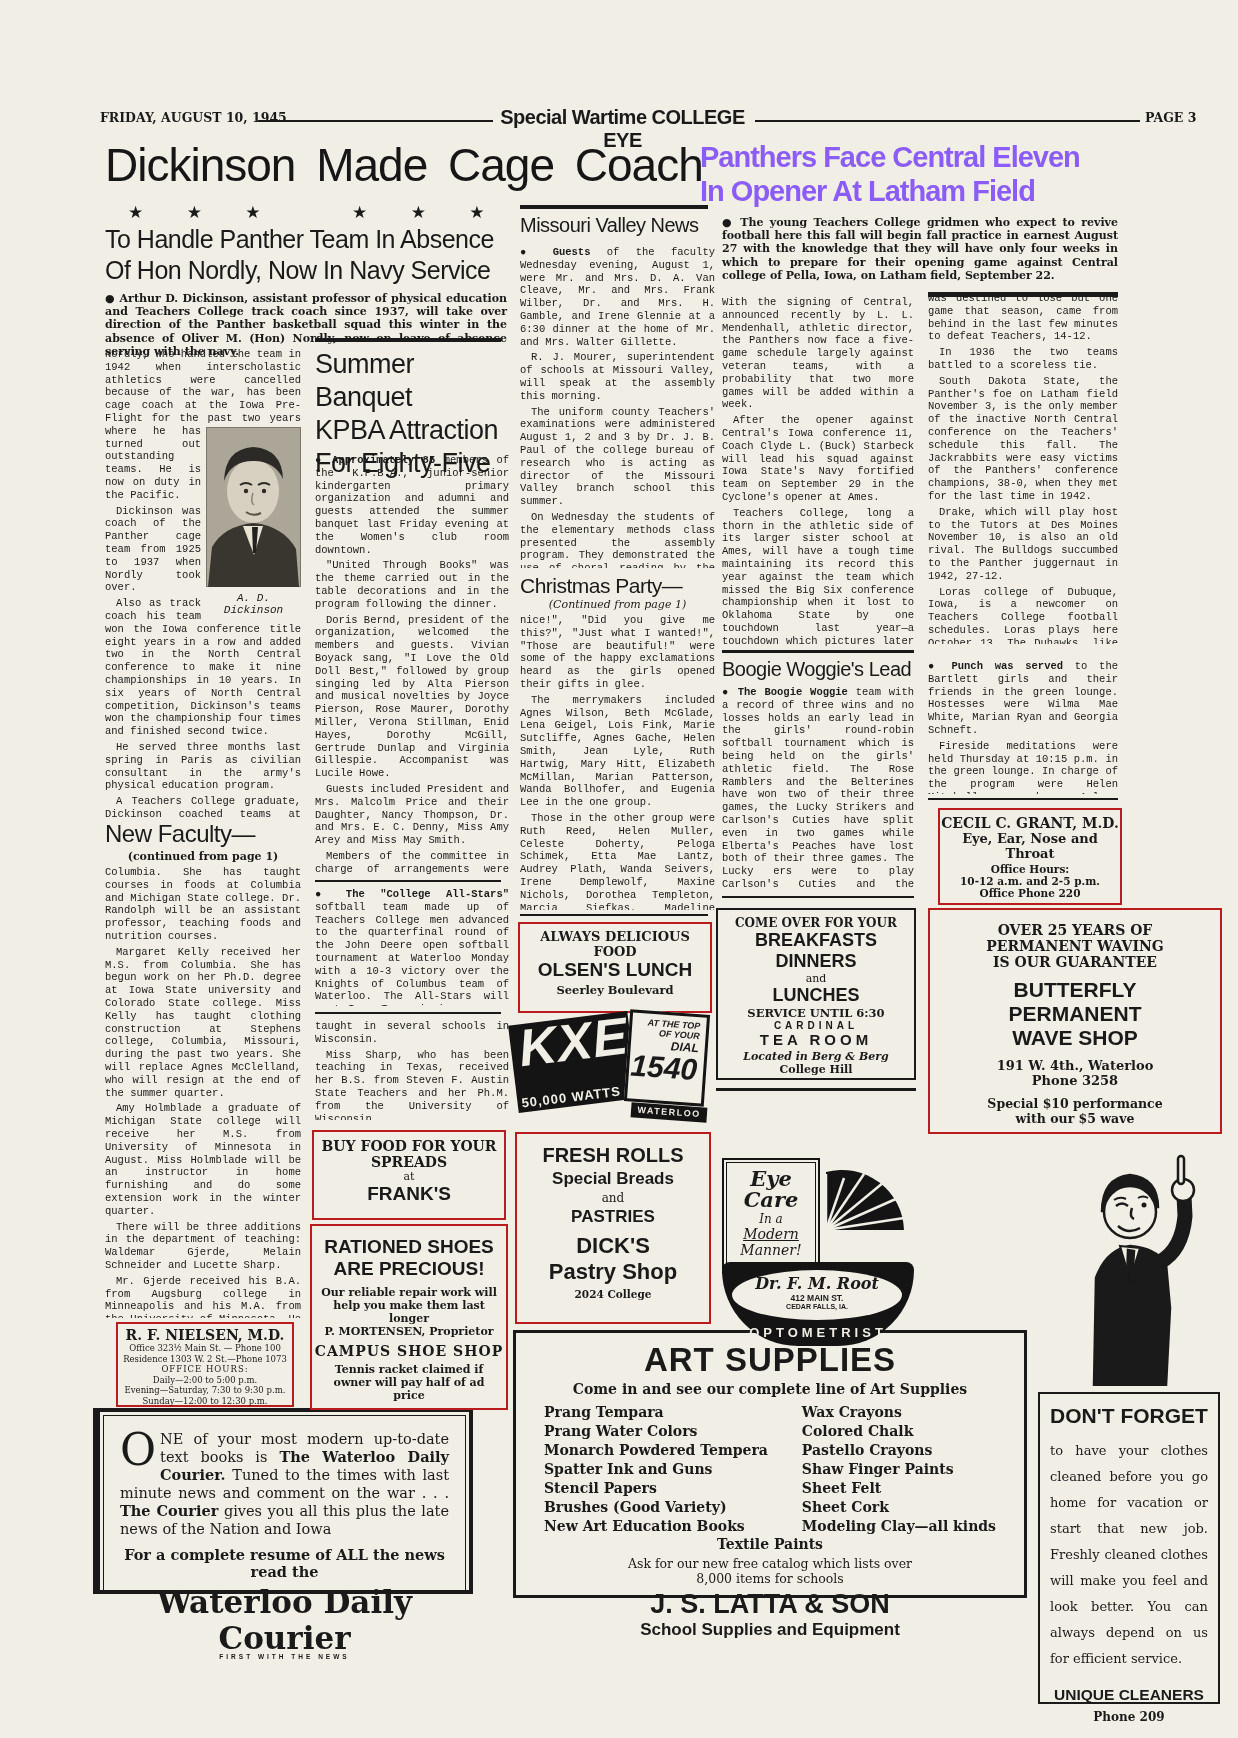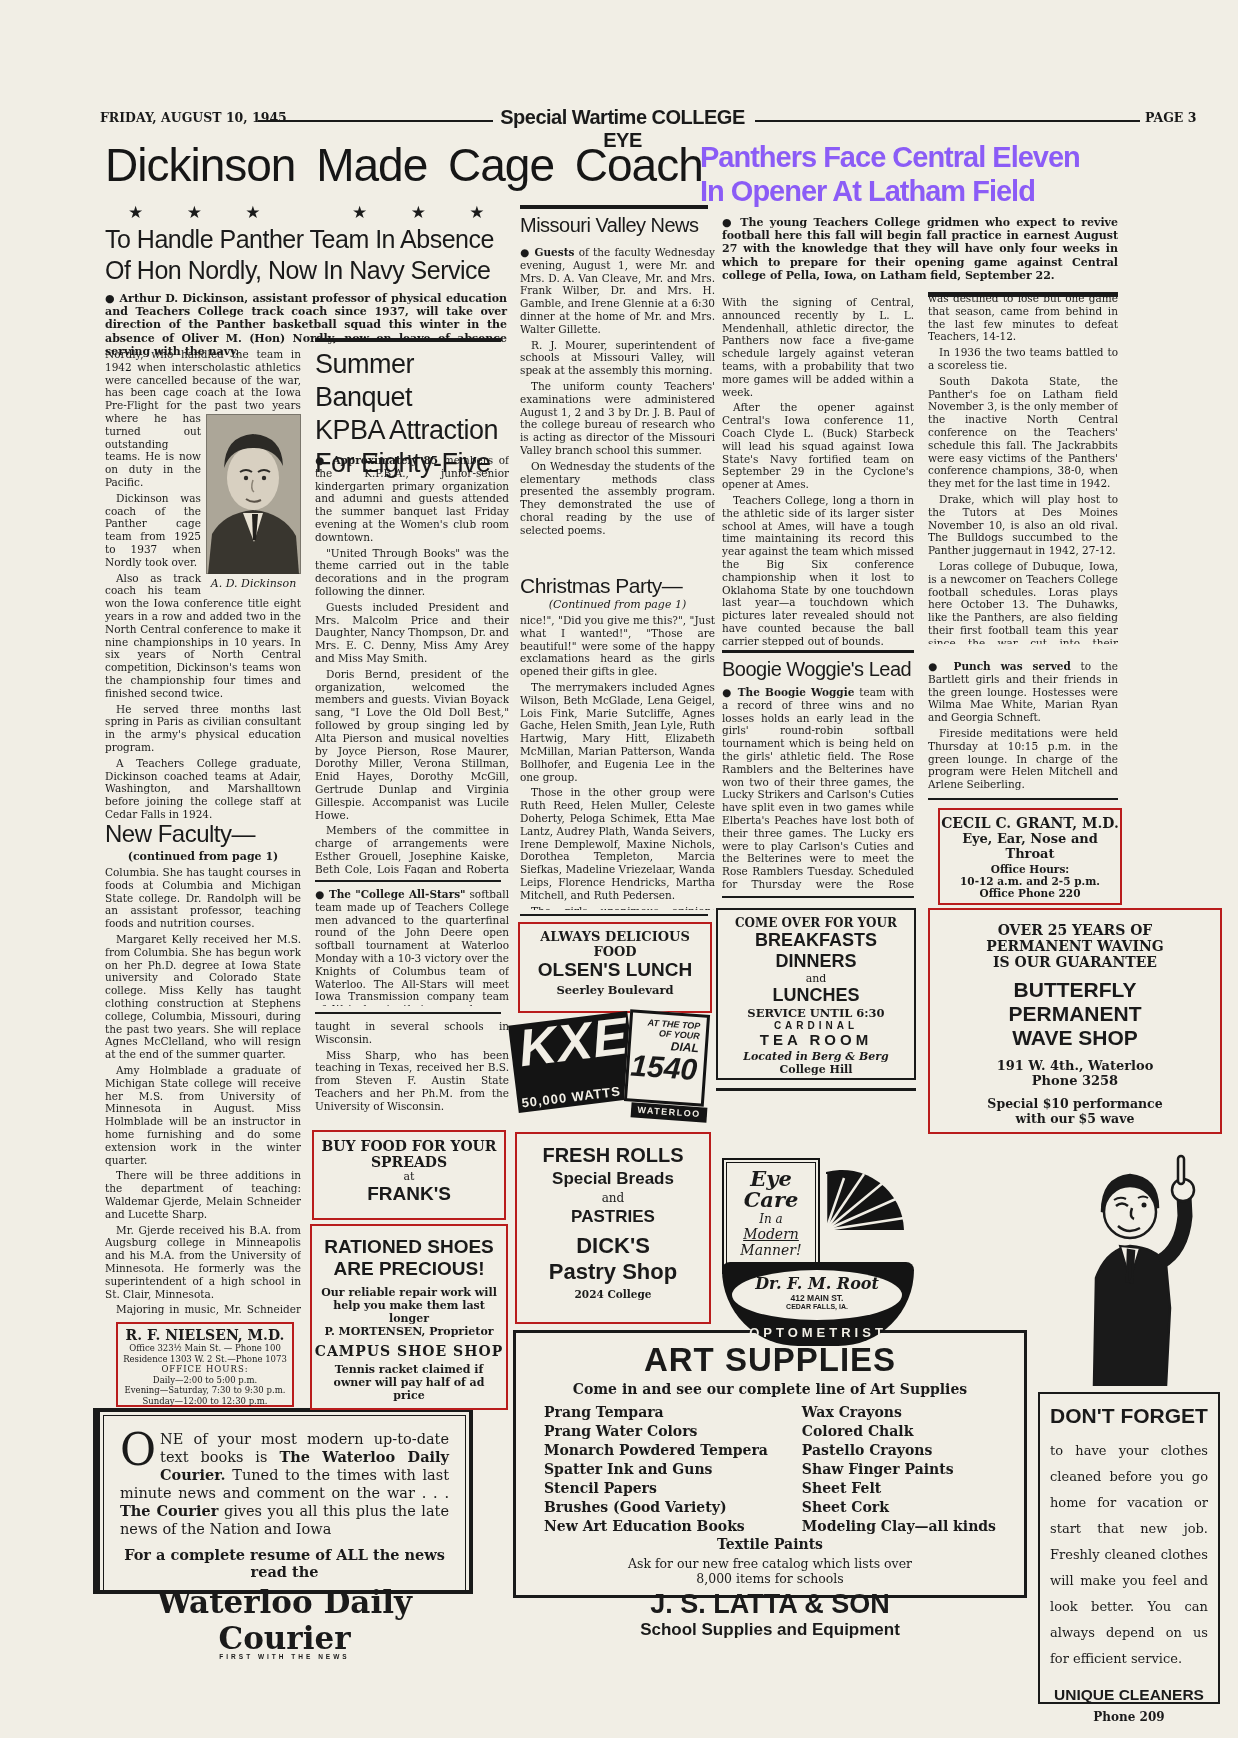--- a/index.html
+++ b/index.html
@@ -7,21 +7,21 @@
        font-family:"DejaVu Serif",serif;overflow:hidden;}
   .b{position:absolute;}
   .rule{background:#1a1a1a;}
   .sans{font-family:"Liberation Sans",sans-serif;}
   .body{font-size:10.5px;line-height:12.8px;text-align:justify;}
   .body p{margin:0 0 3px 0;text-indent:11px;}
   .body p.np{text-indent:0;}
   .bold{font-weight:bold;}
   .ital{font-style:italic;}
   .ctr{text-align:center;}
-  .clip{overflow:hidden;}
+  .clip{overflow:hidden;font-family:Liberation Mono, monospace;}
   .lead{font-size:11px;line-height:13.2px;font-weight:bold;text-align:justify;}
   .headline-main{font-family:"Liberation Sans",sans-serif;font-size:46px;letter-spacing:-1px;
      word-spacing:9px;white-space:nowrap;color:#161616;}
   .headline-big{font-family:Liberation Sans, sans-serif;font-weight:bold;font-size:29px;
      letter-spacing:-1px;line-height:34px;color:#8b5cf6;}
   .subhead{font-family:"Liberation Sans",sans-serif;font-size:25px;letter-spacing:-0.5px;line-height:31px;}
   .colhead{font-family:"Liberation Sans",sans-serif;font-size:20px;letter-spacing:-0.5px;}
   .banquet-head{font-family:"Liberation Sans",sans-serif;font-size:27px;line-height:33px;letter-spacing:-0.5px;}
   .stars{font-size:17px;letter-spacing:0;word-spacing:38px;}
   .boxed{border:2px solid #b91c1c;background:#f1eee5;}
@@ -134,22 +134,22 @@
 
 <div class="b rule" style="left:315px;top:338px;width:186px;height:4px;"></div>
 <div class="b banquet-head" style="left:315px;top:348px;width:200px;">
   <div>Summer Banquet</div>
   <div>KPBA Attraction</div>
   <div>For Eighty-Five</div>
 </div>
 <div class="b body clip" style="left:315px;top:454px;width:194px;height:420px;">
   <p class="np"><span class="bold">● Approximately 85</span><span> members of the K.P.B.A., junior-senior kindergarten primary organization and adumni and guests attended the summer banquet last Friday evening at the Women's club room downtown.</span></p>
   <p>"United Through Books" was the theme carried out in the table decorations and in the program following the dinner.</p>
+  <p>Doris Bernd, president of the organization, welcomed the members and guests. Vivian Boyack sang, "I Love the Old Doll Best," followed by group singing led by Alta Pierson and musical novelties by Joyce Pierson, Rose Maurer, Dorothy Miller, Verona Stillman, Enid Hayes, Dorothy McGill, Gertrude Dunlap and Virginia Gillespie. Accompanist was Lucile Howe.</p>
   <p>Guests included President and Mrs. Malcolm Price and their Daughter, Nancy Thompson, Dr. and Mrs. E. C. Denny, Miss Amy Arey and Miss May Smith.</p>
-  <p>Doris Bernd, president of the organization, welcomed the members and guests. Vivian Boyack sang, "I Love the Old Doll Best," followed by group singing led by Alta Pierson and musical novelties by Joyce Pierson, Rose Maurer, Dorothy Miller, Verona Stillman, Enid Hayes, Dorothy McGill, Gertrude Dunlap and Virginia Gillespie. Accompanist was Lucile Howe.</p>
   <p>Members of the committee in charge of arrangements were Esther Grouell, Josephine Kaiske, Beth Cole, Lois Fagan and Roberta Brewer. Mary Nassif acted as chairman of the committee.</p>
 </div>
 <div class="b rule" style="left:315px;top:880px;width:186px;height:2px;"></div>
 <div class="b body clip" style="left:315px;top:888px;width:194px;height:118px;">
   <p class="np"><span class="bold">● The "College All-Stars"</span><span> softball team made up of Teachers College men advanced to the quarterfinal round of the John Deere open softball tournament at Waterloo Monday with a 10-3 victory over the Knights of Columbus team of Waterloo. The All-Stars will meet Iowa Transmission company team of Waterloo in their second game Tuesday.</span></p>
 </div>
 <div class="b rule" style="left:315px;top:1012px;width:186px;height:2px;"></div>
 <div class="b body clip" style="left:315px;top:1020px;width:194px;height:100px;">
   <p class="np">taught in several schools in Wisconsin.</p>
   <p>Miss Sharp, who has been teaching in Texas, received her B.S. from Steven F. Austin State Teachers and her Ph.M. from the University of Wisconsin.</p>

